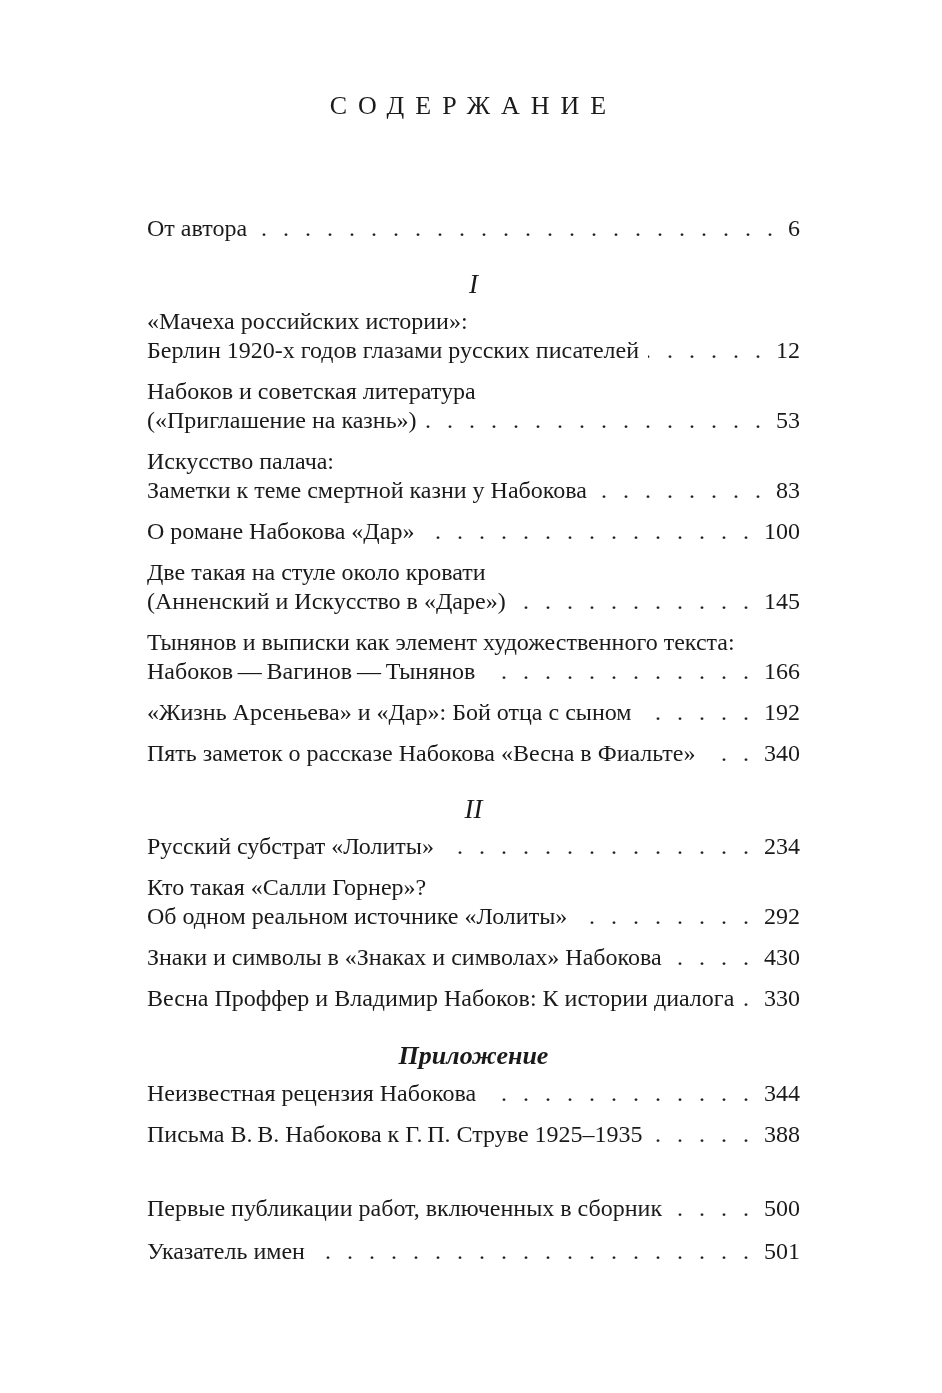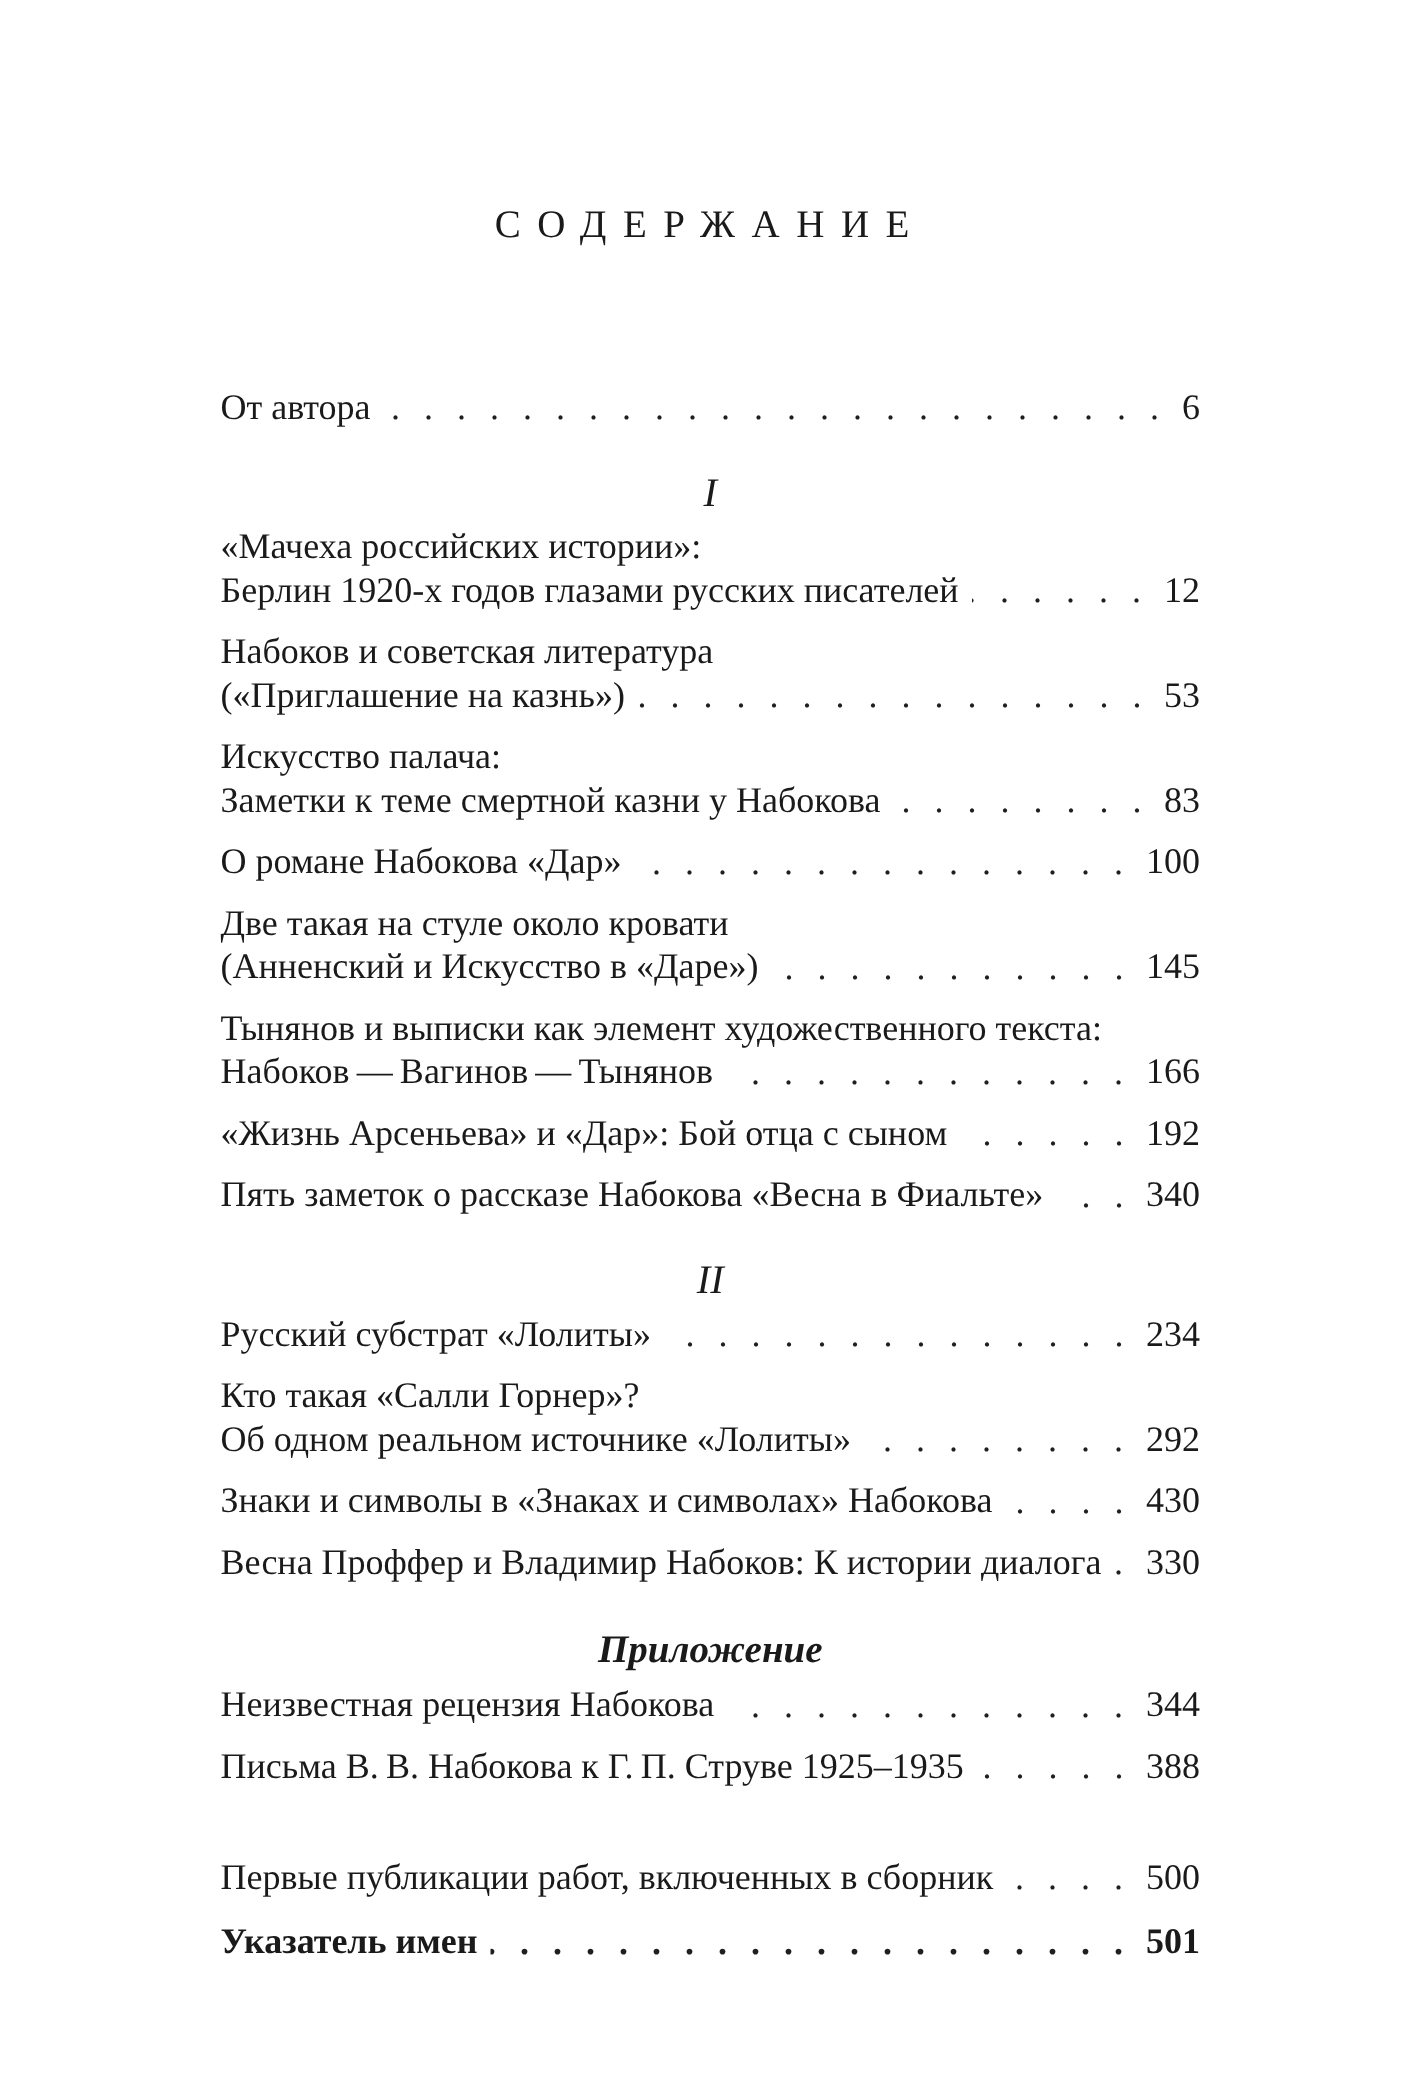--- a/index.html
+++ b/index.html
@@ -8,21 +8,21 @@
     height: 1393px;
     background: #ffffff;
     overflow: hidden;
     font-family: "Liberation Serif", "DejaVu Serif", serif;
     color: #1a1a1a;
   }
   .page {
     box-sizing: border-box;
     width: 942px;
     height: 1393px;
-    padding: 116px 142px 0 115px;
+    padding: 72px 142px 0 115px;
     background: #ffffff;
   }
   .page-title {
     text-align: center;
     font-size: 26px;
     line-height: 34px;
     font-weight: normal;
     letter-spacing: 11px;
     transform: translateX(16px);
     white-space: nowrap;
@@ -65,21 +65,21 @@
     white-space: nowrap;
   }
   .sec-heading.bold { font-weight: bold; font-size: 26px; }
   .section-1 { margin-top: 24px; }
   .section-2 { margin-top: 24px; }
   .section-appendix { margin-top: 26px; }
   .section-back { margin-top: 45px; }
   .entries .entry { margin-top: 12px; }
   .entries .entry:first-child { margin-top: 6px; }
   .section-back .entry:first-child { margin-top: 0; }
-  .section-back .entry + .entry { margin-top: 14px; font-weight: bold; }
+  .section-back .entry + .entry { margin-top: 14px; }
 </style>
 </head>
 <body>
 
 <div class="page">
 
   <h1 class="page-title">СОДЕРЖАНИЕ</h1>
 
   <div class="entry front-entry">
     <div class="line last">

